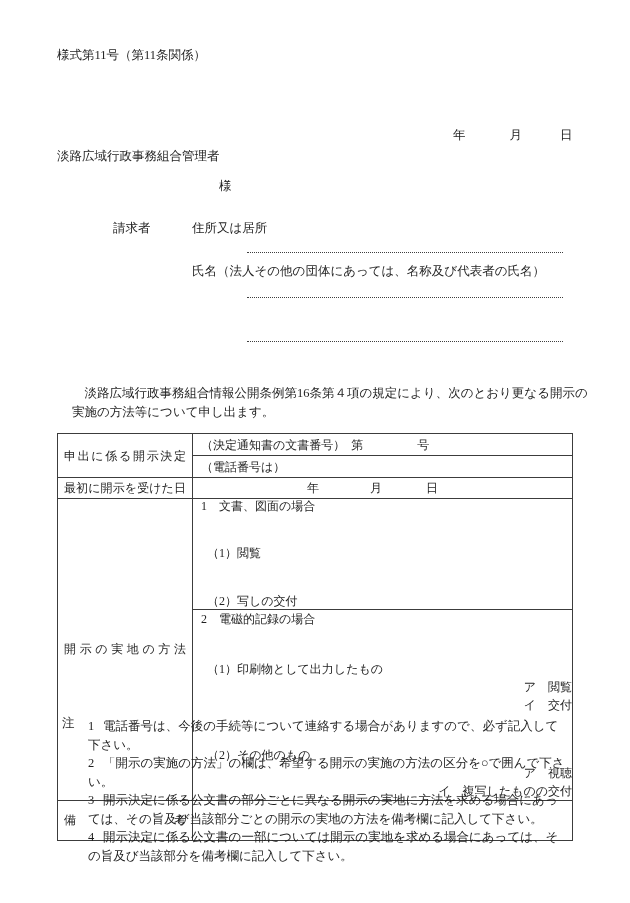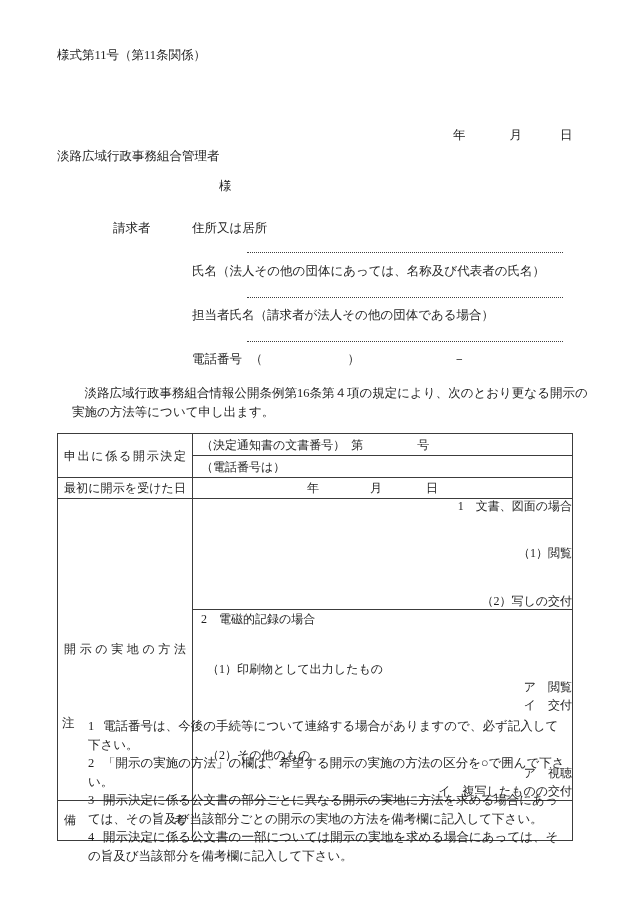--- a/index.html
+++ b/index.html
@@ -72,21 +72,21 @@
   .val { padding-left:8px !important; }
 
   .docnum .pre { margin-left:6px; }
   .docnum .suf { margin-left:54px; }
 
   .date-cell { padding-left:114px !important; }
   .date-cell .m { margin-left:51px; }
   .date-cell .d { margin-left:44px; }
 
   .method-cell { vertical-align:top !important; padding:0 !important; }
-  .method1 div { line-height:15.3px;text-align:right; }
+  .method1 div { line-height:15.3px; }
   .method2 div { line-height:18px; }
   .i0 { padding-left:8px; }
   .i1 { padding-left:14px;margin-top:32px; }
   .i2 { padding-left:42px;text-align:right; }
 
   .notes { position:absolute; left:62px; top:717px; }
   .notes-marker { position:absolute; left:0; top:0; }
   .note-item {
     margin-left:26px; width:479px;
     line-height:18.5px; word-break:break-all;
@@ -108,26 +108,22 @@
   <div class="addressee">淡路広域行政事務組合管理者</div>
   <div class="honorific">様</div>
 
   <div class="req-label">請求者</div>
   <div class="addr-label">住所又は居所</div>
   <div class="fill-line l1"></div>
 
   <div class="name-label">氏名（法人その他の団体にあっては、名称及び代表者の氏名）</div>
   <div class="fill-line l2"></div>
 
-  <div class="agent-label">担当者氏名（請求者が法人その他の団体である場合）</div>
   <div class="fill-line l3"></div>
 
-  <div class="phone-row">
-    <span>電話番号</span><span class="po">（</span><span class="pc">）</span><span class="ph">－</span>
-  </div>
 
   <p class="declaration">　淡路広域行政事務組合情報公開条例第16条第４項の規定により、次のとおり更なる開示の実施の方法等について申し出ます。</p>
 
   <table class="form-table">
     <colgroup>
         <col class="c-label">
         <col>
       </colgroup>
     <tbody>
         <tr class="r1">

